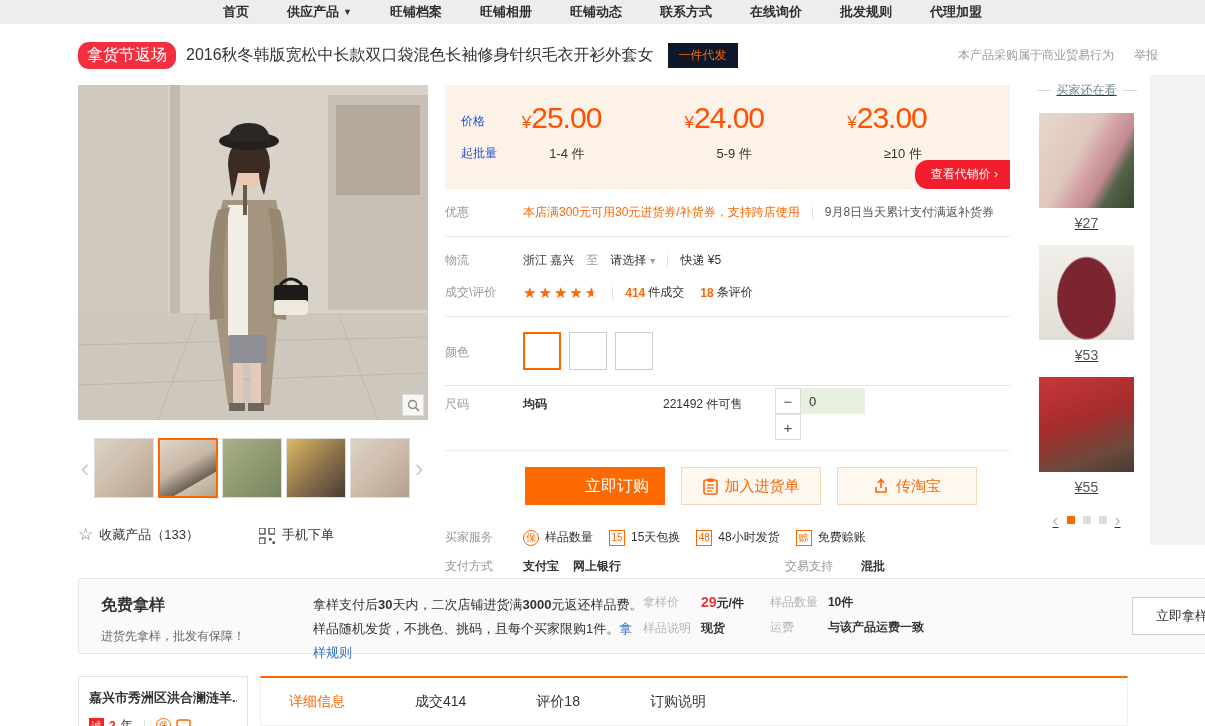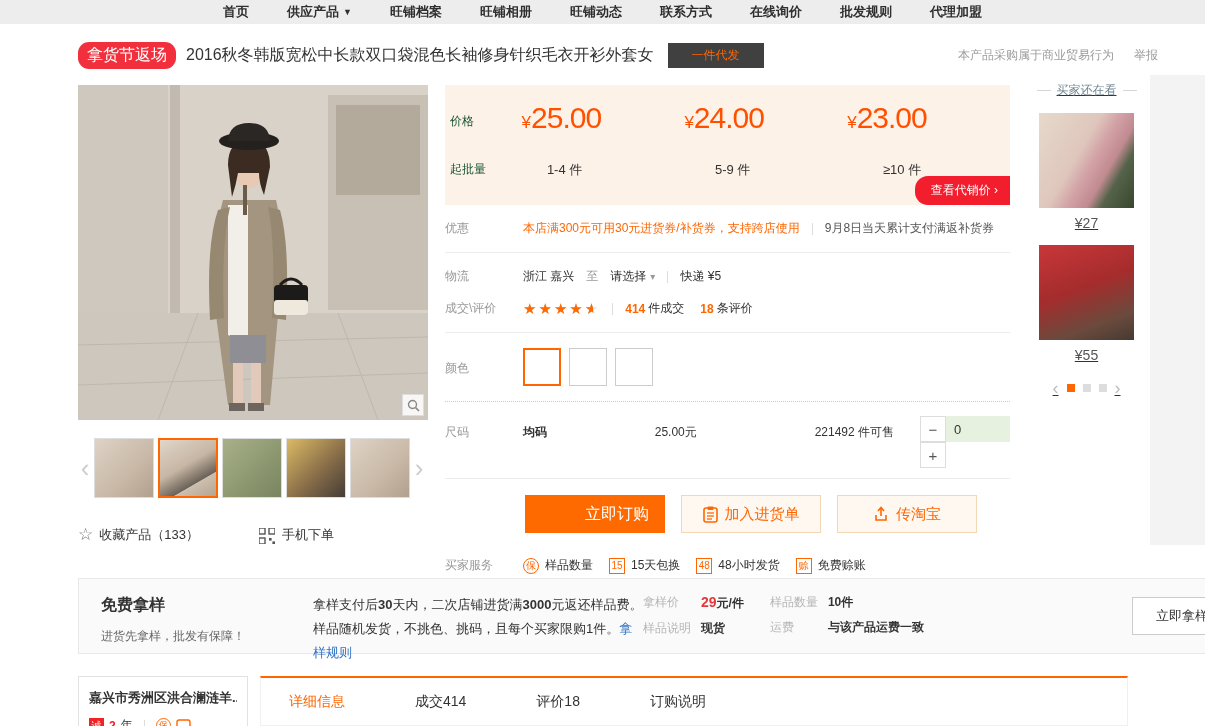--- a/index.html
+++ b/index.html
@@ -12,21 +12,21 @@
     display:flex;justify-content:center;align-items:center;gap:38px;font-size:13px;font-weight:bold;color:#2f2f2f;}
   .topnav .nav-item{cursor:pointer;white-space:nowrap;display:flex;align-items:center;gap:4px;}
   .topnav .caret{font-size:9px;color:#2f2f2f;}
 
   .grey-strip{position:absolute;left:1150px;top:75px;width:55px;height:470px;background:#f3f3f3;}
 
   
   .titlebar{position:absolute;left:78px;top:42px;width:1104px;display:flex;align-items:center;}
   .evbadge{background:#f2303d;color:#fff;font-size:16px;padding:3px 9px;border-radius:11px;white-space:nowrap;cursor:pointer;}
   .ptitle{font-size:16px;font-weight:normal;color:#333;margin-left:10px;white-space:nowrap;}
-  .dsbadge{background:#404040;color:#f60;font-size:12px;padding:4px 24px;margin-left:14px;white-space:nowrap;}
+  .dsbadge{background:#0f172a;color:#f60;font-size:12px;padding:4px 11px;margin-left:14px;white-space:nowrap;}
   .tb-spacer{flex:1;}
   .notice{color:#9c9c9c;font-size:12px;}
   .report{color:#999;font-size:12px;margin-left:20px;margin-right:24px;cursor:pointer;text-decoration:none;}
 
   
   .gallery{position:absolute;left:78px;top:85px;width:350px;}
   .mainimg{position:relative;width:350px;height:335px;overflow:hidden;cursor:pointer;}
   .zoombtn{position:absolute;right:4px;bottom:4px;width:22px;height:22px;background:rgba(255,255,255,.85);
     border:1px solid #ddd;display:flex;align-items:center;justify-content:center;cursor:pointer;}
   .thumbrow{display:flex;align-items:center;margin-top:18px;}
@@ -39,25 +39,25 @@
   .t-d{background:linear-gradient(135deg,#dcbb64 0%,#8a6f4a 55%,#453d36 100%);}
   .gal-actions{display:flex;align-items:center;margin-top:26px;font-size:13px;color:#333;}
   .fav{display:flex;align-items:center;gap:6px;cursor:pointer;}
   .fav .star{font-size:17px;color:#777;}
   .mobile{display:flex;align-items:flex-end;gap:7px;cursor:pointer;margin-left:60px;}
 
   
   .offer{position:absolute;left:445px;top:85px;width:565px;font-size:12px;}
   .pricebox{position:relative;background:#fdf2e8;padding:16px 0 26px 0;}
   .prow{display:flex;}
-  .plabel{width:78px;padding-left:5px;color:#14532d;}
+  .plabel{width:78px;padding-left:16px;color:#1d4ed8;}
   .pcell{width:166px;}
   .yen{color:#ff5000;font-size:17px;}
   .pnum{color:#ff5000;font-size:30px;letter-spacing:-1px;}
-  .qrow{display:flex;margin-top:26px;gap:41px;}
+  .qrow{display:flex;margin-top:10px;gap:41px;}
   .qcell{width:166px;color:#333;font-size:13px;}
   .consign{position:absolute;right:0;bottom:0;background:#f21d2d;color:#fff;font-size:12px;
     padding:6px 12px 6px 16px;border:none;border-radius:13px 0 0 13px;cursor:pointer;}
   .orow{display:flex;align-items:center;margin-top:15px;}
   .olabel{width:78px;color:#999;flex:none;}
   .vdiv{display:inline-block;width:0;height:12px;border-left:1px solid #ddd;margin:0 12px;}
   .promo-orange{color:#f60;}
   .promo-dark{color:#555;}
   .hline{border-top:1px solid #ececec;margin-top:15px;}
   .dotline{border-top:1px dotted #ccc;margin-top:15px;}
@@ -68,21 +68,21 @@
   .stars-fg{position:absolute;left:0;top:0;width:90%;overflow:hidden;color:#ff6a00;white-space:nowrap;}
   .num-o{color:#f60;font-weight:bold;margin-right:3px;}
   .deal-suffix{color:#333;margin-right:16px;}
   .swatches{display:flex;gap:8px;}
   .swatch{width:38px;height:38px;border:1px solid #ccc;padding:1px;cursor:pointer;}
   .swatch.sel{border:2px solid #f60;padding:0;}
   .swatch .simg{width:100%;height:100%;}
   .s-0{background:linear-gradient(135deg,#9aa678,#76854f);}
   .s-1{background:linear-gradient(135deg,#f1ead7,#d9cdb0);}
   .s-2{background:linear-gradient(135deg,#c4beb4,#9d968c);}
-  .sizerow{display:flex;align-items:flex-start;margin-top:14px;}
+  .sizerow{display:flex;align-items:flex-start;margin-top:2px;}
   .sizename{width:140px;font-weight:bold;color:#333;padding-top:8px;}
   .sizeprice{width:170px;color:#333;padding-top:8px;}
   .sizestock{width:112px;color:#333;padding-top:8px;}
   .stepper{width:92px;}
   .step-row{display:flex;}
   .stepbtn{width:26px;height:26px;background:#fff;border:1px solid #ddd;color:#555;font-size:15px;cursor:pointer;line-height:1;}
   .qty{width:64px;height:26px;border:none;background:#e6f2df;padding-left:8px;font-size:13px;color:#333;outline:none;}
   .btnrow{display:flex;gap:16px;margin-top:16px;margin-left:80px;}
   .buybtn{width:140px;height:38px;background:#ff6a00;color:#fff;border:none;font-size:16px;cursor:pointer;padding-left:44px;}
   .litebtn{width:140px;height:38px;background:#fff8f0;border:1px solid #f3d7b4;color:#f60;font-size:15px;
@@ -313,21 +313,20 @@
         <span class="swatch"><span class="simg s-1"></span></span>
         <span class="swatch"><span class="simg s-2"></span></span>
       </span>
     </div>
 
     <div class="dotline"></div>
 
     <div class="sizerow">
       <span class="olabel" style="padding-top:8px;">尺码</span>
       <span class="sizename">均码</span>
-      <span class="sizeprice">25.00元</span>
       <span class="sizestock">221492 件可售</span>
       <span class="stepper">
         <span class="step-row">
           <button class="stepbtn">−</button>
           <input class="qty" value="0" style="">
         </span>
         <span class="step-row">
           <button class="stepbtn">+</button>
         </span>
       </span>
@@ -384,20 +383,24 @@
       <span class="tradelabel">交易支持</span>
       <span class="tradeval">混批</span>
     </div>
   </section>
 
   <aside class="sidebar">
     <div class="sb-title">买家还在看</div>
     <div class="sb-card">
       <div class="sb-img sb-img-0"></div>
       <div class="sb-price">¥27</div>
+    </div>
+    <div class="sb-card">
+      <div class="sb-img sb-img-1"></div>
+      <div class="sb-price">¥53</div>
     </div>
     <div class="sb-card">
       <div class="sb-img sb-img-2"></div>
       <div class="sb-price">¥55</div>
     </div>
     <div class="sb-pager">
       <span class="sb-arrow">‹</span>
       <span class="dot on"></span>
       <span class="dot"></span>
       <span class="dot"></span>

